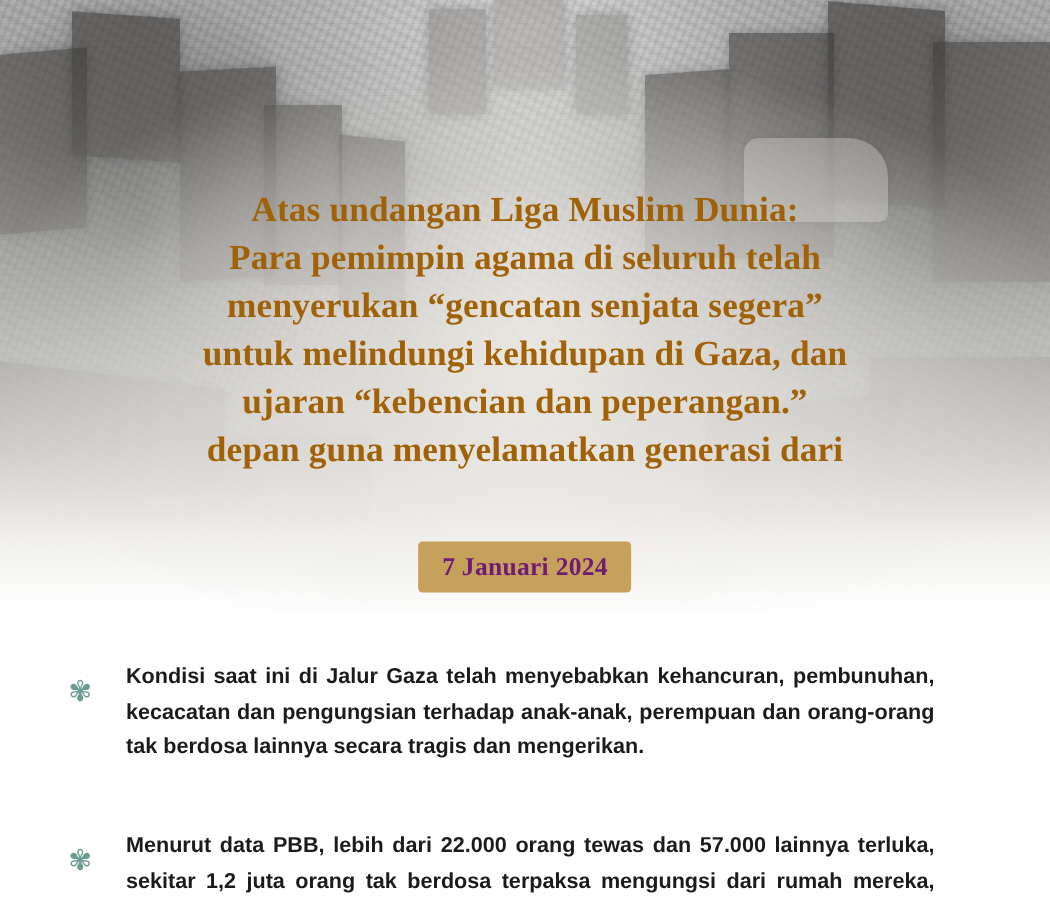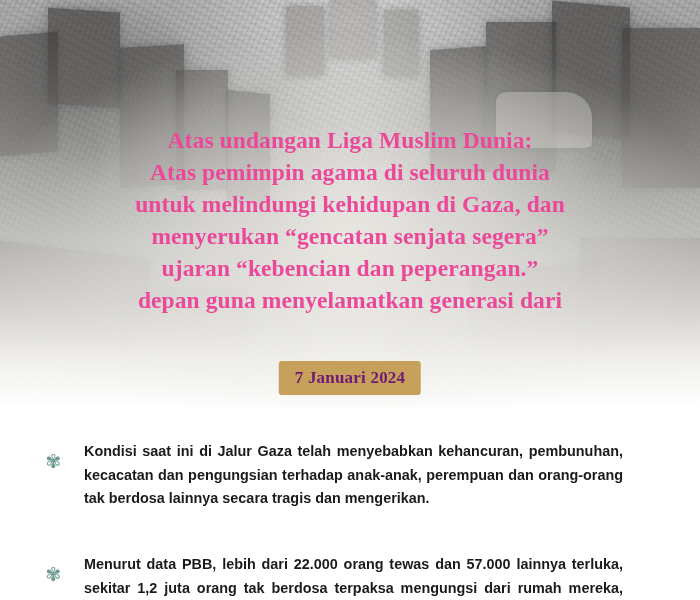--- a/index.html
+++ b/index.html
@@ -83,21 +83,21 @@
     position: absolute;
     left: 50%;
     transform: translateX(-50%);
     top: 124px;
     width: 560px;
     text-align: center;
     font-family: "Liberation Serif", serif;
     font-weight: bold;
     font-size: 23.5px;
     line-height: 32px;
-    color: #ec4899;
+    color: #a16207;
     letter-spacing: .1px;
   }
   .headline .line {
     display: block;
     white-space: nowrap;
   }
 
   
   .date-pill {
     position: absolute;
@@ -179,23 +179,23 @@
       <i style="left:128px; top:290px; width:120px; height:100px;"></i>
       <i style="left:470px; top:268px; width:130px; height:112px; transform:skewY(-6deg);"></i>
       <i style="left:580px; top:238px; width:120px; height:150px;"></i>
       <i style="left:496px; top:92px;  width:96px;  height:56px;  background:rgba(176,174,167,.45); border-radius:10px 26px 6px 4px;"></i>
     </div>
     <div class="hero-scrim"></div>
   </div>
 
   <div class="headline">
     <span class="line">Atas undangan Liga Muslim Dunia:</span>
-    <span class="line">Atas pemimpin agama di seluruh dunia</span>
+    <span class="line">Para pemimpin agama di seluruh telah</span>
+    <span class="line">menyerukan  “gencatan  senjata  segera”</span>
     <span class="line">untuk melindungi kehidupan di Gaza, dan</span>
-    <span class="line">menyerukan  “gencatan  senjata  segera”</span>
     <span class="line">ujaran “kebencian dan peperangan.”</span>
     <span class="line">depan guna menyelamatkan generasi dari</span>
   </div>
 
   <div class="date-pill">7 Januari 2024</div>
 
   <div class="body-area">
     <span class="bullet bullet-1">✾</span>
     <p class="para para-1">Kondisi saat ini di Jalur Gaza telah menyebabkan kehancuran, pembunuhan, kecacatan dan pengungsian terhadap anak-anak, perempuan dan orang-orang tak berdosa lainnya secara tragis dan mengerikan.</p>
 

